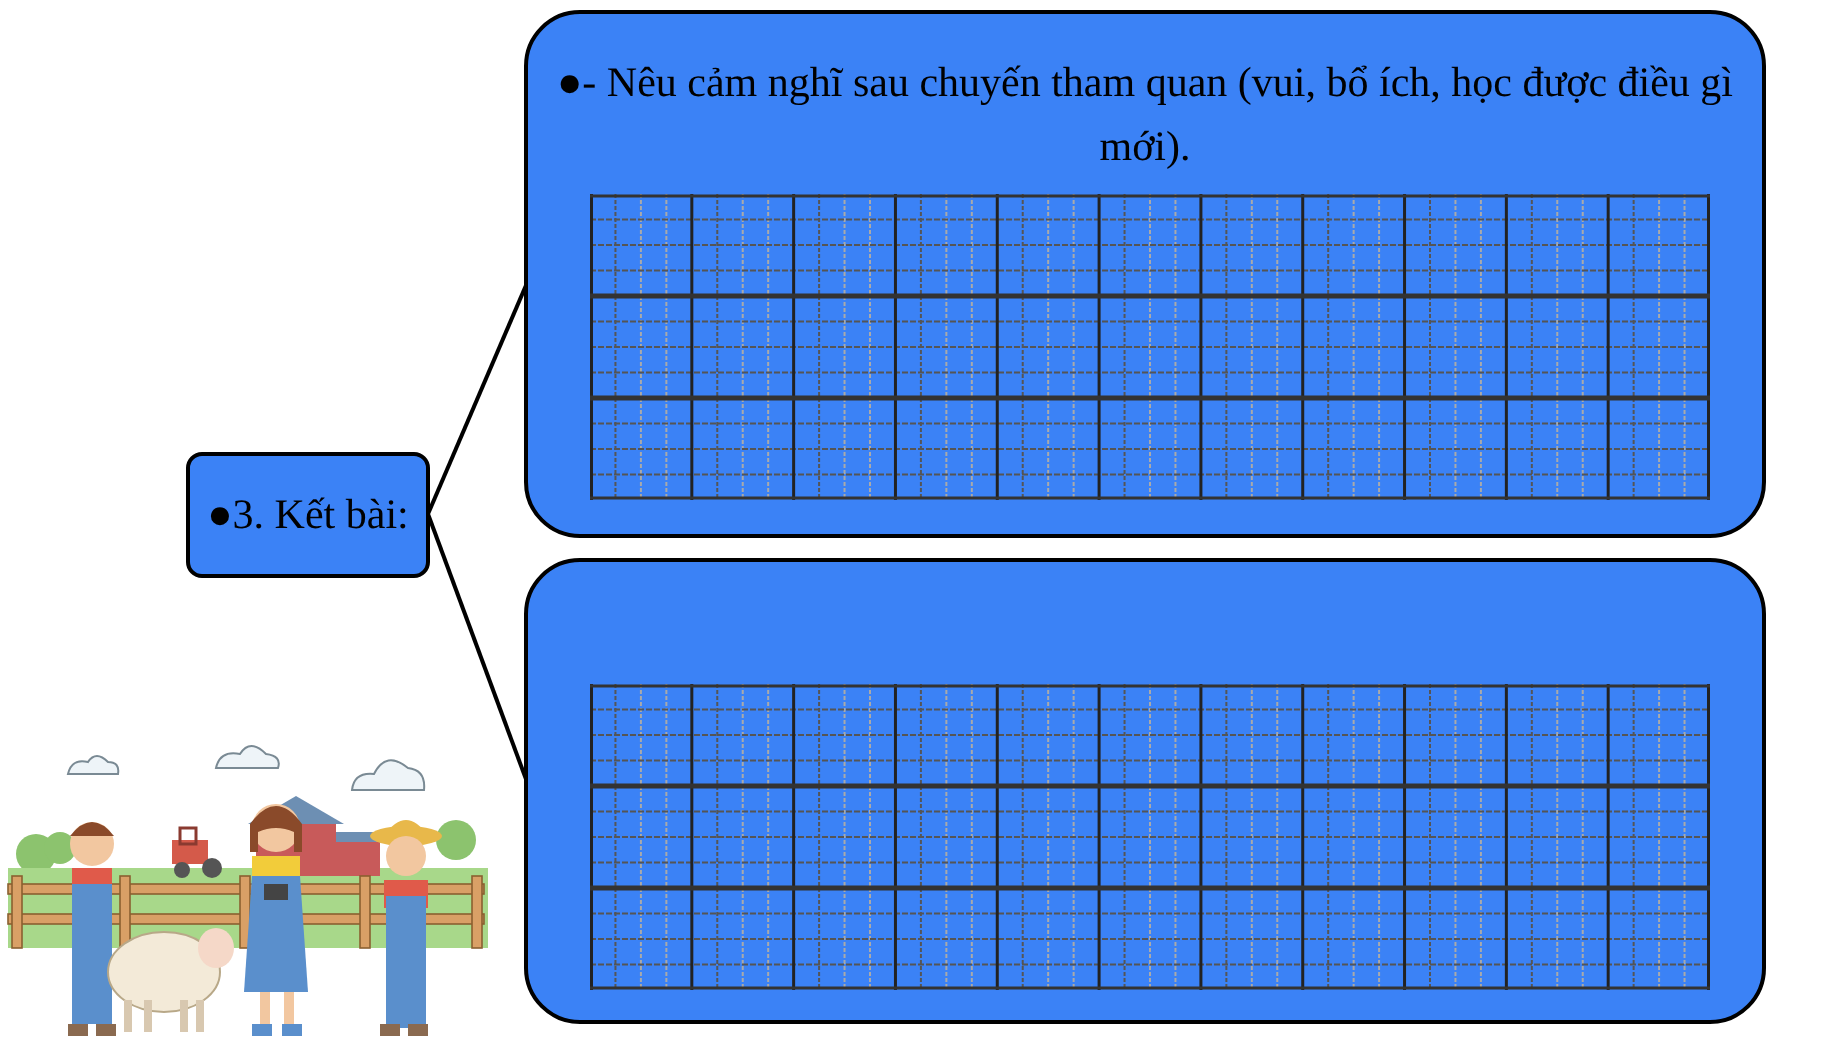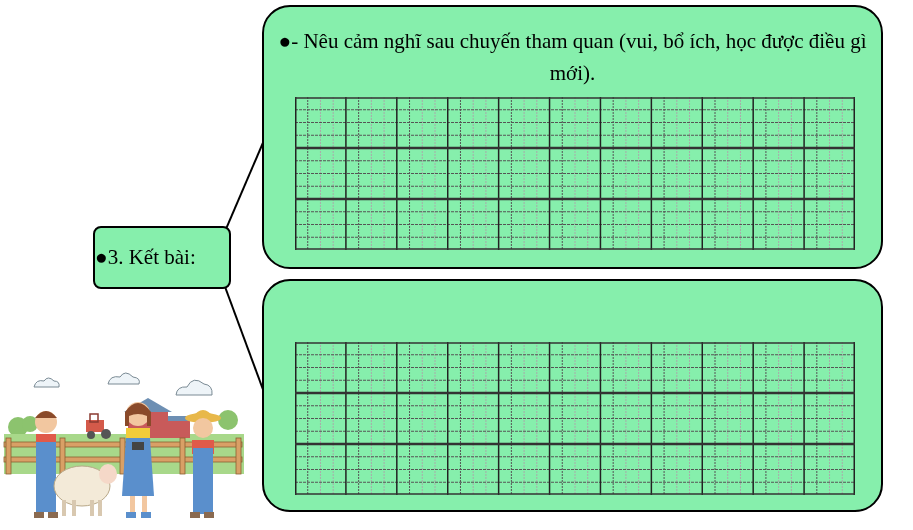--- a/index.html
+++ b/index.html
@@ -1,19 +1,19 @@
 <!DOCTYPE html>
 <html><head>
 <meta charset="utf-8">
 <style>
   html, body { margin:0; padding:0; background:#ffffff; }
   body { width:913px; height:530px; position:relative; overflow:hidden; font-family:"Liberation Serif", "DejaVu Serif", serif; color:#000; }
-  .box { position:absolute; border:2px solid #000; background:#86efac; box-sizing:border-box; }
+  .box { position:absolute; border:2px solid #000; background:#3b82f6; box-sizing:border-box; }
   .big-box { border-radius:28px; }
-  .label-box { left:93px; top:226px; width:138px; height:63px; border-radius:8px; display:flex; align-items:center; font-size:21px; white-space:nowrap; }
+  .label-box { left:93px; top:226px; width:122px; height:63px; border-radius:8px; display:flex; align-items:center; justify-content:center; font-size:21px; white-space:nowrap; }
   #box1 { left:262px; top:5px; width:621px; height:264px; }
   #box2 { left:262px; top:279px; width:621px; height:233px; }
   .box-text { position:absolute; left:0; right:0; text-align:center; font-size:21px; line-height:32px; }
   #box1 .box-text { top:18px; padding:0 10px; }
   #box2 .box-text { top:24px; }
   .grid { position:absolute; left:31px; width:560px; height:153px; }
   #box1 .grid { top:90px; }
   #box2 .grid { top:61px; }
   .grid svg { display:block; }
   .connector { position:absolute; left:0; top:0; }

